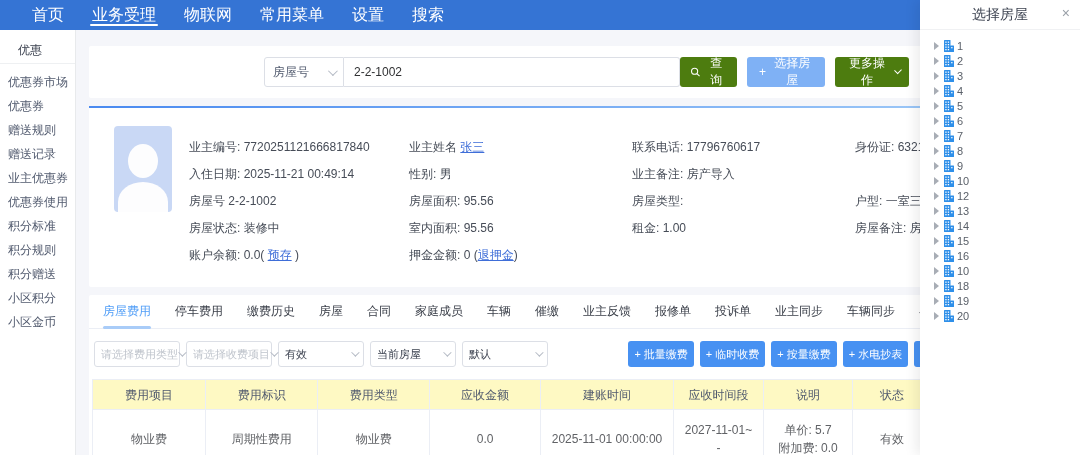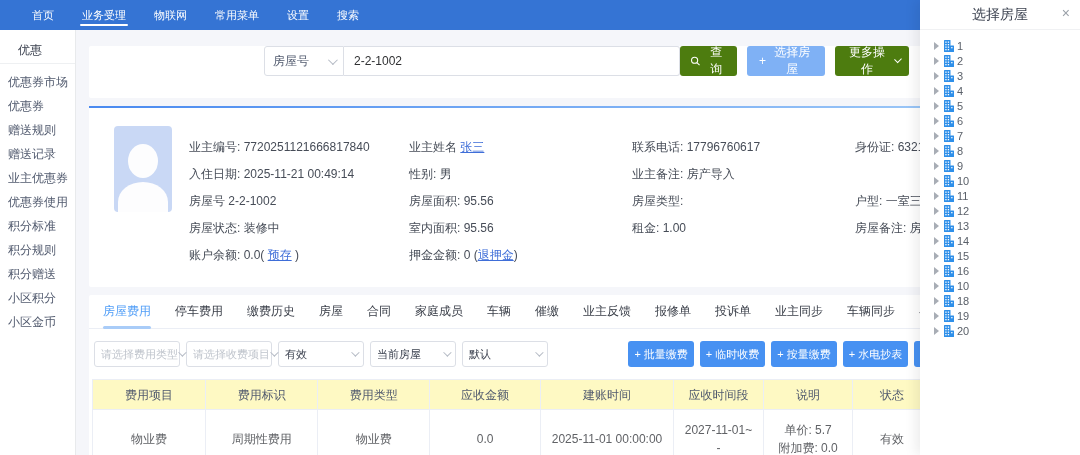--- a/index.html
+++ b/index.html
@@ -2,33 +2,33 @@
 <html><head>
 <meta charset="utf-8">
 <style>
   * { margin:0; padding:0; box-sizing:border-box; }
   html,body { width:1080px; height:455px; overflow:hidden; background:#fff;
     font-family:"Liberation Sans","DejaVu Sans",sans-serif; font-size:12px; color:#4a4f58; }
   .stage { position:relative; width:1080px; height:455px; overflow:hidden; }
 
   
   .navbar { height:30px; background:#3574d4; display:flex; align-items:stretch; padding-left:18px; }
-  .nav-item { color:#fff; font-size:11px; display:flex; align-items:center; padding:0 14px; position:relative; cursor:pointer; }
+  .nav-item { color:#fff; font-size:16px; display:flex; align-items:center; padding:0 14px; position:relative; cursor:pointer; }
   .nav-item.active::after { content:""; position:absolute; left:12px; right:12px; bottom:4px; height:2px; background:#fff; border-radius:1px; }
 
   
   .main { display:flex; height:425px; }
   .sidebar { width:76px; background:#fff; border-right:1px solid #e8eaec; padding-top:8px; flex:none; }
   .side-item { height:24px; line-height:24px; padding-left:8px; color:#515a6e; font-size:12px; white-space:nowrap; cursor:pointer; }
   .side-item.head { padding-left:18px; color:#3c4250; border-bottom:1px solid #eef0f2; margin-bottom:6px; height:26px; }
   .content { flex:1; background:#f5f6fa; padding:16px 0 0 13px; overflow:hidden; }
   .card { background:#fff; width:990px; border-radius:2px; }
 
   
-  .search-card { height:52px; display:flex; align-items:flex-start; margin-bottom:8px; }
+  .search-card { height:52px; display:flex; align-items:center; margin-bottom:8px; }
   .fake-select { height:30px; border:1px solid #dcdfe6; border-radius:3px 0 0 3px; display:flex; align-items:center;
     justify-content:space-between; padding:0 8px; background:#fff; color:#515a6e; cursor:pointer; }
   .field-select { width:84px; margin-left:175px; }
   .search-input { height:30px; width:356px; border:1px solid #dcdfe6; border-left:none; border-radius:0 3px 3px 0;
     padding:0 10px; font-size:12px; color:#303133; outline:none; font-family:inherit; }
   .chev { width:7px; height:7px; border-right:1px solid #b4bac4; border-bottom:1px solid #b4bac4;
     transform:rotate(45deg) translateY(-2px); flex:none; }
   .btn { height:30px; border:none; border-radius:3px; color:#fff; font-size:12px; display:inline-flex;
     align-items:center; justify-content:center; gap:5px; cursor:pointer; font-family:inherit; }
   .btn-primary { background:#4d7c0f; padding:0 10px; }
@@ -612,39 +612,20 @@
               <rect x="2.3" y="6.5" width="1.3" height="1.3" fill="#fff"></rect>
               <rect x="4.8" y="6.5" width="1.3" height="1.3" fill="#fff"></rect>
               <rect x="2.3" y="9" width="1.3" height="1.3" fill="#fff"></rect>
               <rect x="4.8" y="9" width="1.3" height="1.3" fill="#fff"></rect>
               <rect x="8.2" y="7" width="1.3" height="1.3" fill="#fff"></rect>
             </svg>
           </span>
           <span class="tree-label">10</span>
         </div>
 
-        <div class="tree-item">
-          <span class="caret"></span>
-          <span class="b-icon">
-            <svg width="12" height="12" viewBox="0 0 12 12">
-              <rect x="1" y="0" width="6.5" height="12" rx="0.5" fill="#2e8fe9"></rect>
-              <rect x="7" y="5.5" width="4" height="6.5" rx="0.5" fill="#2e8fe9"></rect>
-              <rect x="2.3" y="1.5" width="1.3" height="1.3" fill="#fff"></rect>
-              <rect x="4.8" y="1.5" width="1.3" height="1.3" fill="#fff"></rect>
-              <rect x="2.3" y="4" width="1.3" height="1.3" fill="#fff"></rect>
-              <rect x="4.8" y="4" width="1.3" height="1.3" fill="#fff"></rect>
-              <rect x="2.3" y="6.5" width="1.3" height="1.3" fill="#fff"></rect>
-              <rect x="4.8" y="6.5" width="1.3" height="1.3" fill="#fff"></rect>
-              <rect x="2.3" y="9" width="1.3" height="1.3" fill="#fff"></rect>
-              <rect x="4.8" y="9" width="1.3" height="1.3" fill="#fff"></rect>
-              <rect x="8.2" y="7" width="1.3" height="1.3" fill="#fff"></rect>
-            </svg>
-          </span>
-          <span class="tree-label">11</span>
-        </div>
 
         <div class="tree-item">
           <span class="caret"></span>
           <span class="b-icon">
             <svg width="12" height="12" viewBox="0 0 12 12">
               <rect x="1" y="0" width="6.5" height="12" rx="0.5" fill="#2e8fe9"></rect>
               <rect x="7" y="5.5" width="4" height="6.5" rx="0.5" fill="#2e8fe9"></rect>
               <rect x="2.3" y="1.5" width="1.3" height="1.3" fill="#fff"></rect>
               <rect x="4.8" y="1.5" width="1.3" height="1.3" fill="#fff"></rect>
               <rect x="2.3" y="4" width="1.3" height="1.3" fill="#fff"></rect>

